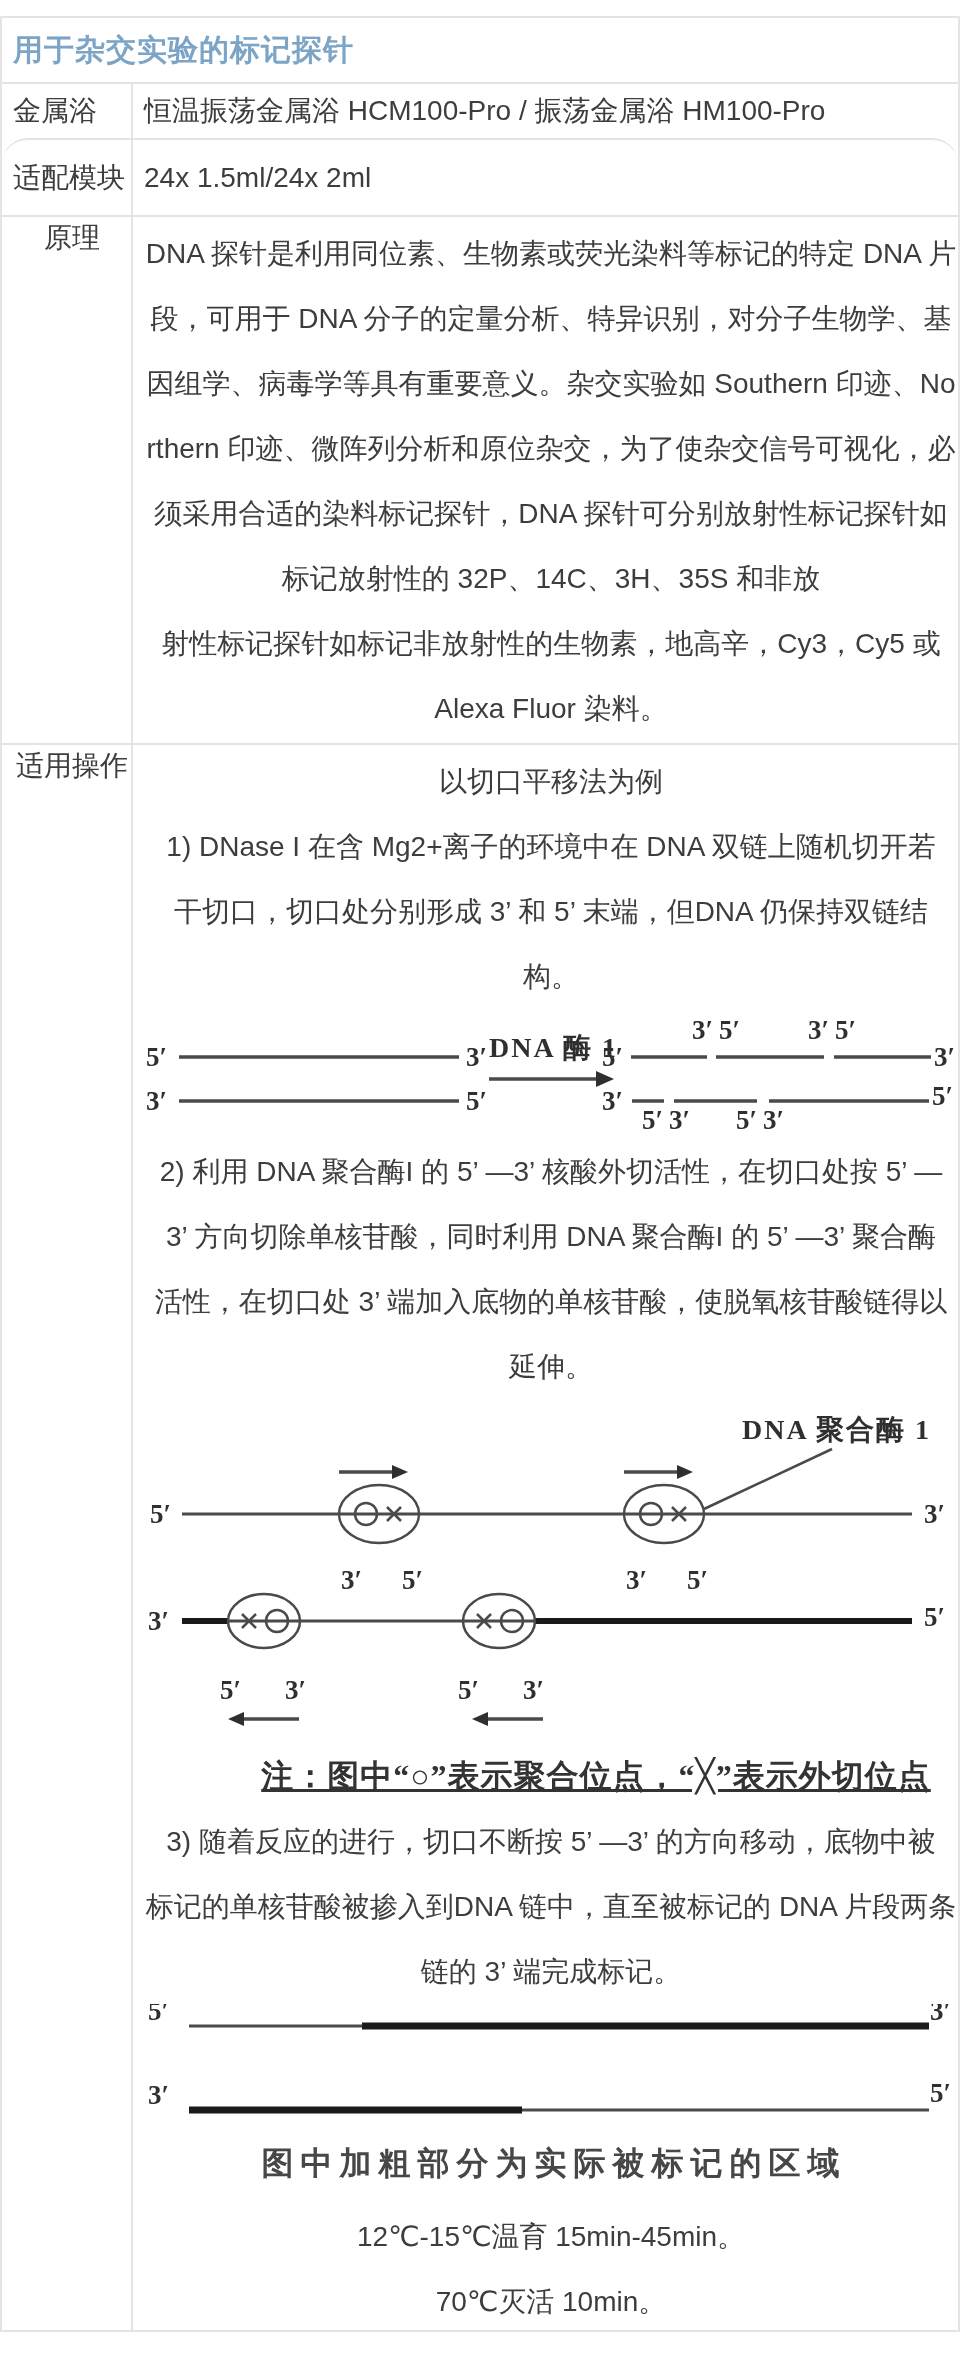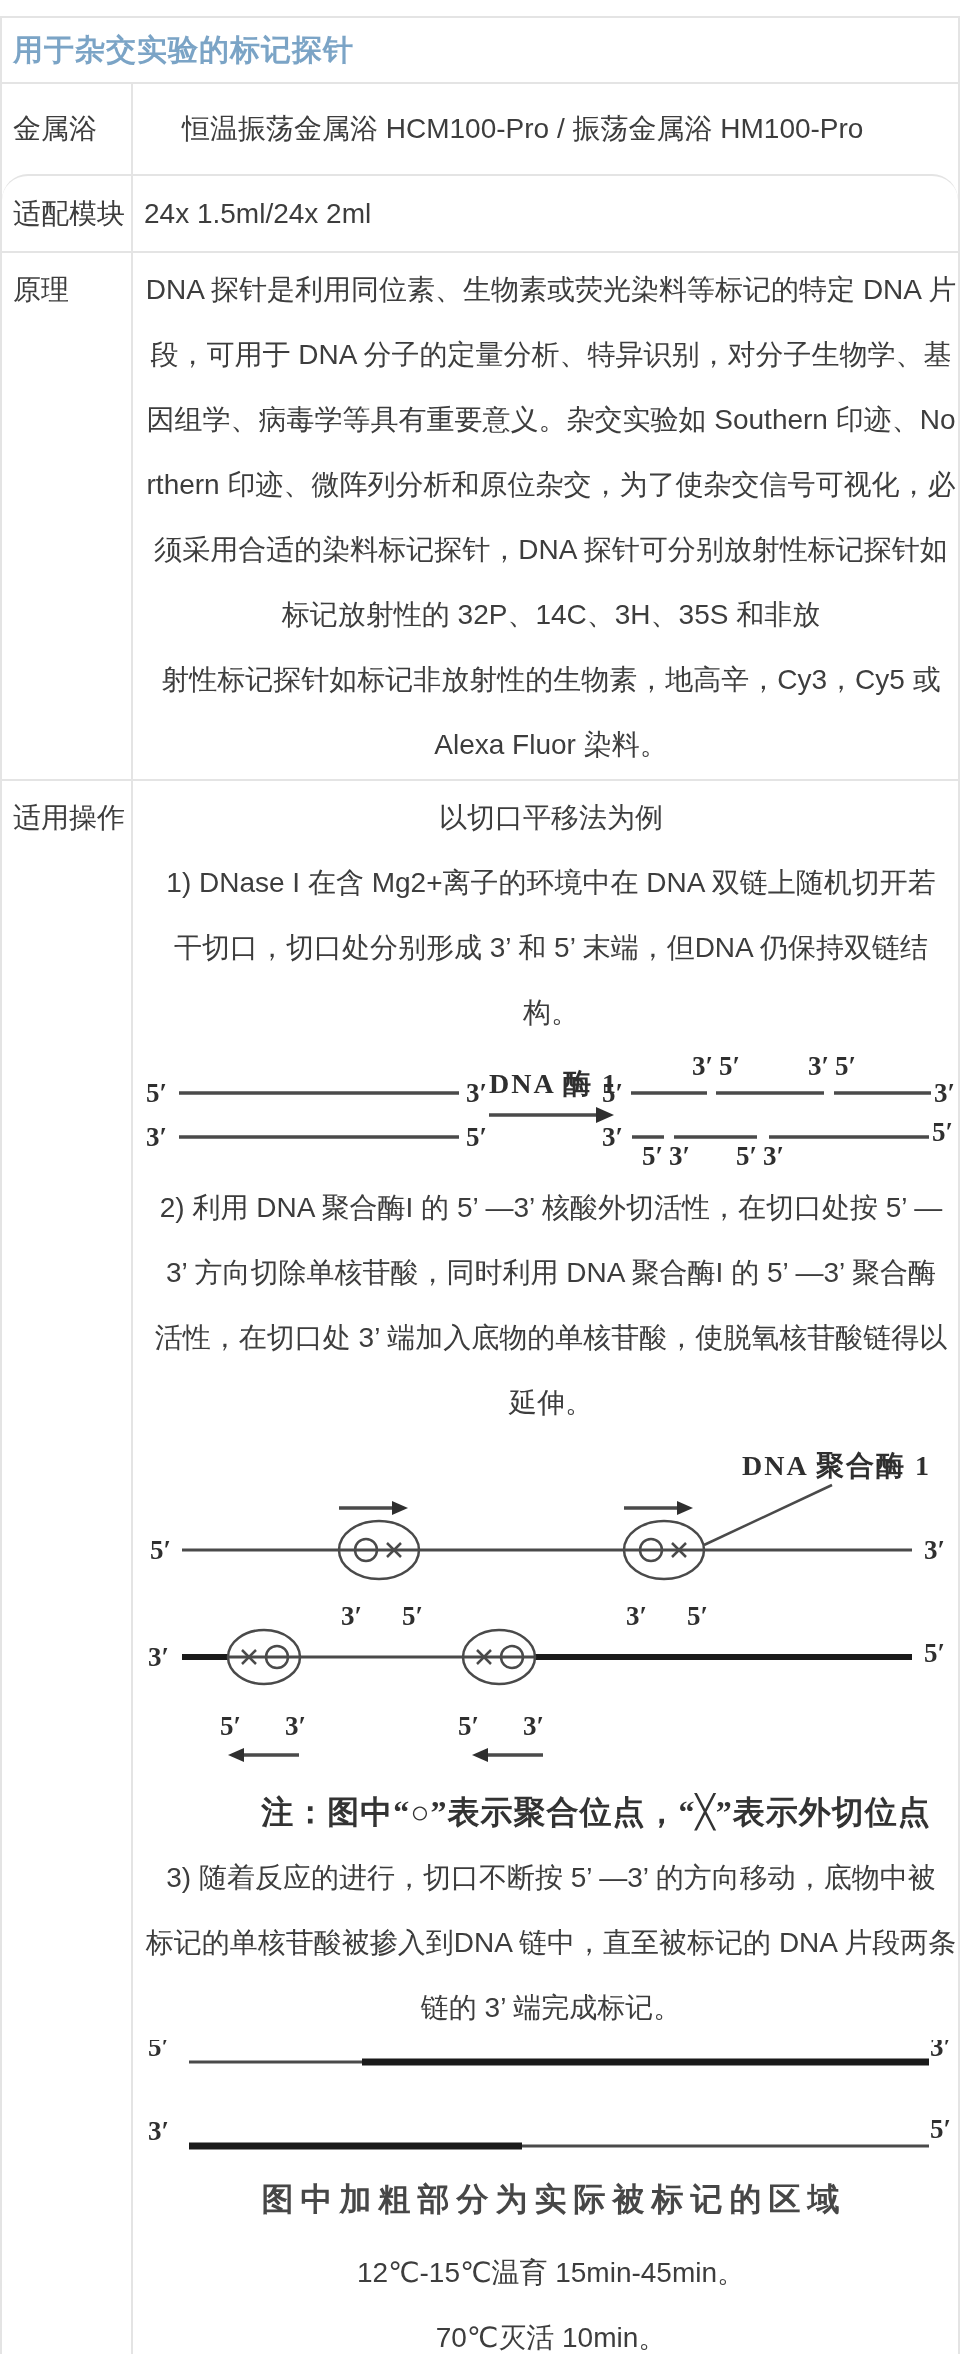--- a/index.html
+++ b/index.html
@@ -17,31 +17,31 @@
   .title-row{
     height:64px;display:flex;align-items:center;padding-left:11px;
     font-size:30px;font-weight:bold;color:#7ba4c6;letter-spacing:1px;
   }
   .cell-label{
     flex:0 0 118px;width:118px;border-right:2px solid #e4e4e4;
     padding-left:11px;font-size:28px;box-sizing:content-box;
   }
   .cell-content{flex:1;padding-left:11px;font-size:28px;overflow:hidden;text-align:center;}
   .vcenter{display:flex;align-items:center;}
-  .padtop{padding-top:16px;line-height:42px;}
-  .row-metal{height:92px;gap:38px;}
+  .padtop{line-height:42px;text-align:center;}
+  .row-metal{height:56px;}
   .row-module{height:77px;border-radius:26px;}
   .row-principle{height:528px;}
   .row-operation{height:1587px;}
   .pad4{padding-top:4px;}
   .tline{height:65px;line-height:65px;white-space:nowrap;}
   .note{
     font-family:"Liberation Serif","DejaVu Serif",serif;font-weight:bold;
     font-size:32px;height:65px;line-height:65px;margin-left:90px;
-    color:#333;white-space:nowrap;letter-spacing:1px;
+    color:#333;white-space:nowrap;letter-spacing:1px;text-decoration:underline;
   }
   svg{display:block;}
   svg text{
     font-family:"Liberation Serif","DejaVu Serif",serif;
     fill:#2f2f2f;font-size:27px;font-weight:bold;
   }
   svg text.enzyme{font-size:28px;letter-spacing:2px;}
   svg text.caption{font-size:32px;letter-spacing:7px;fill:#474747;}
   .thin{stroke:#4a4a4a;stroke-width:3.5;fill:none;}
   .thin2{stroke:#4a4a4a;stroke-width:3;fill:none;}

